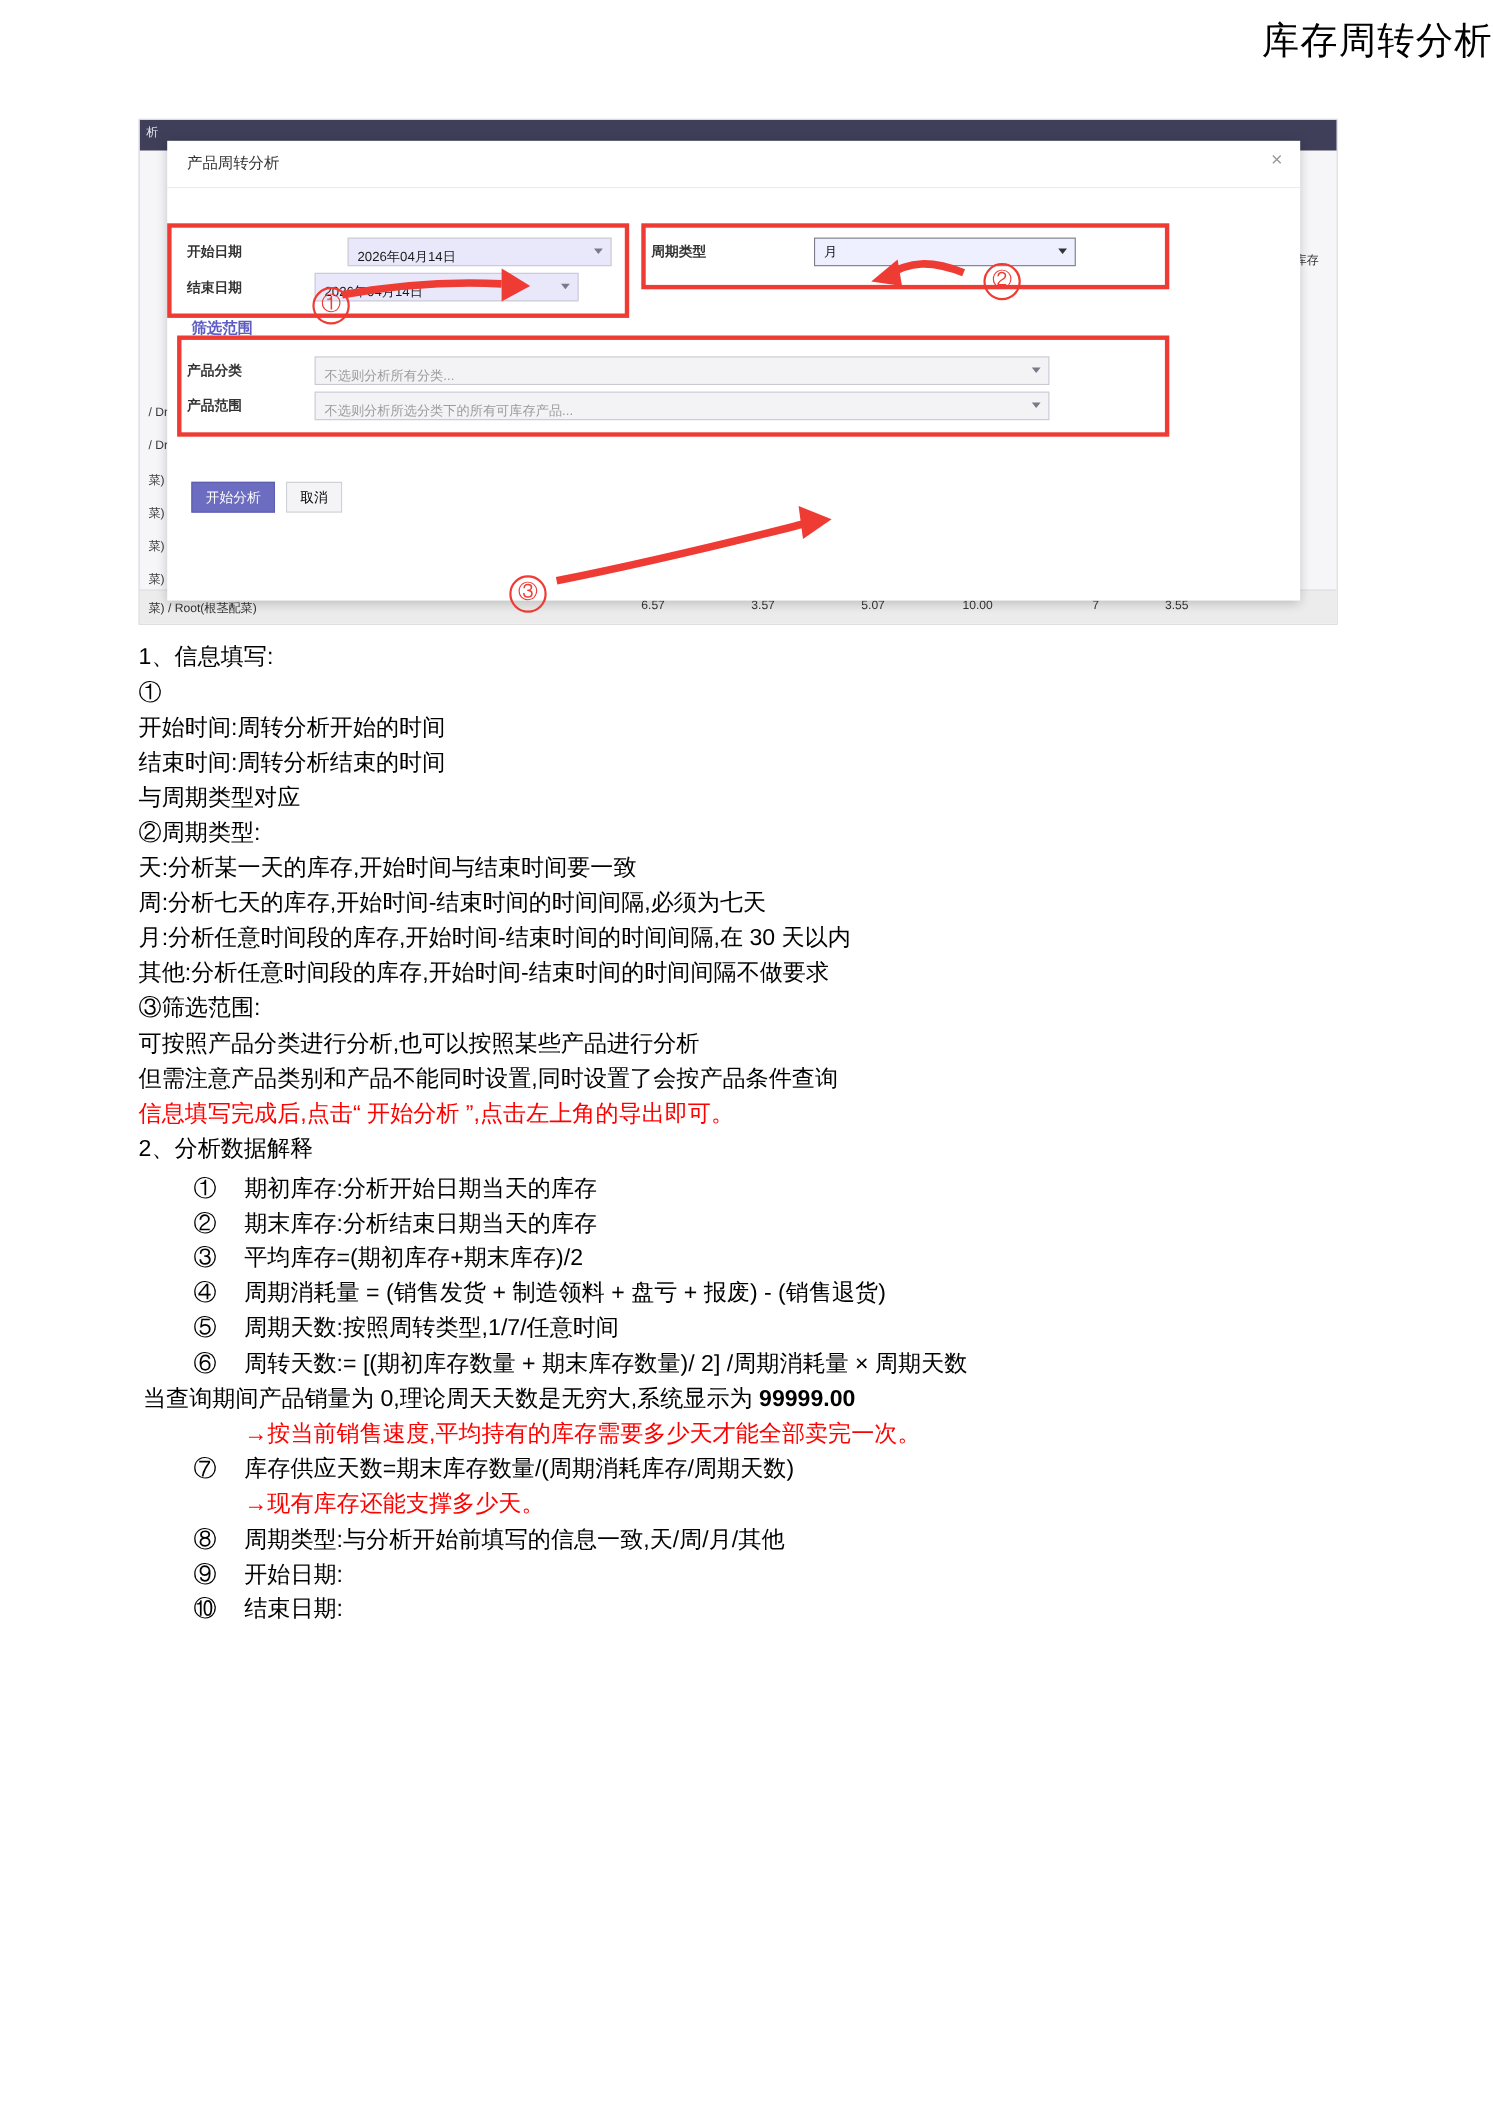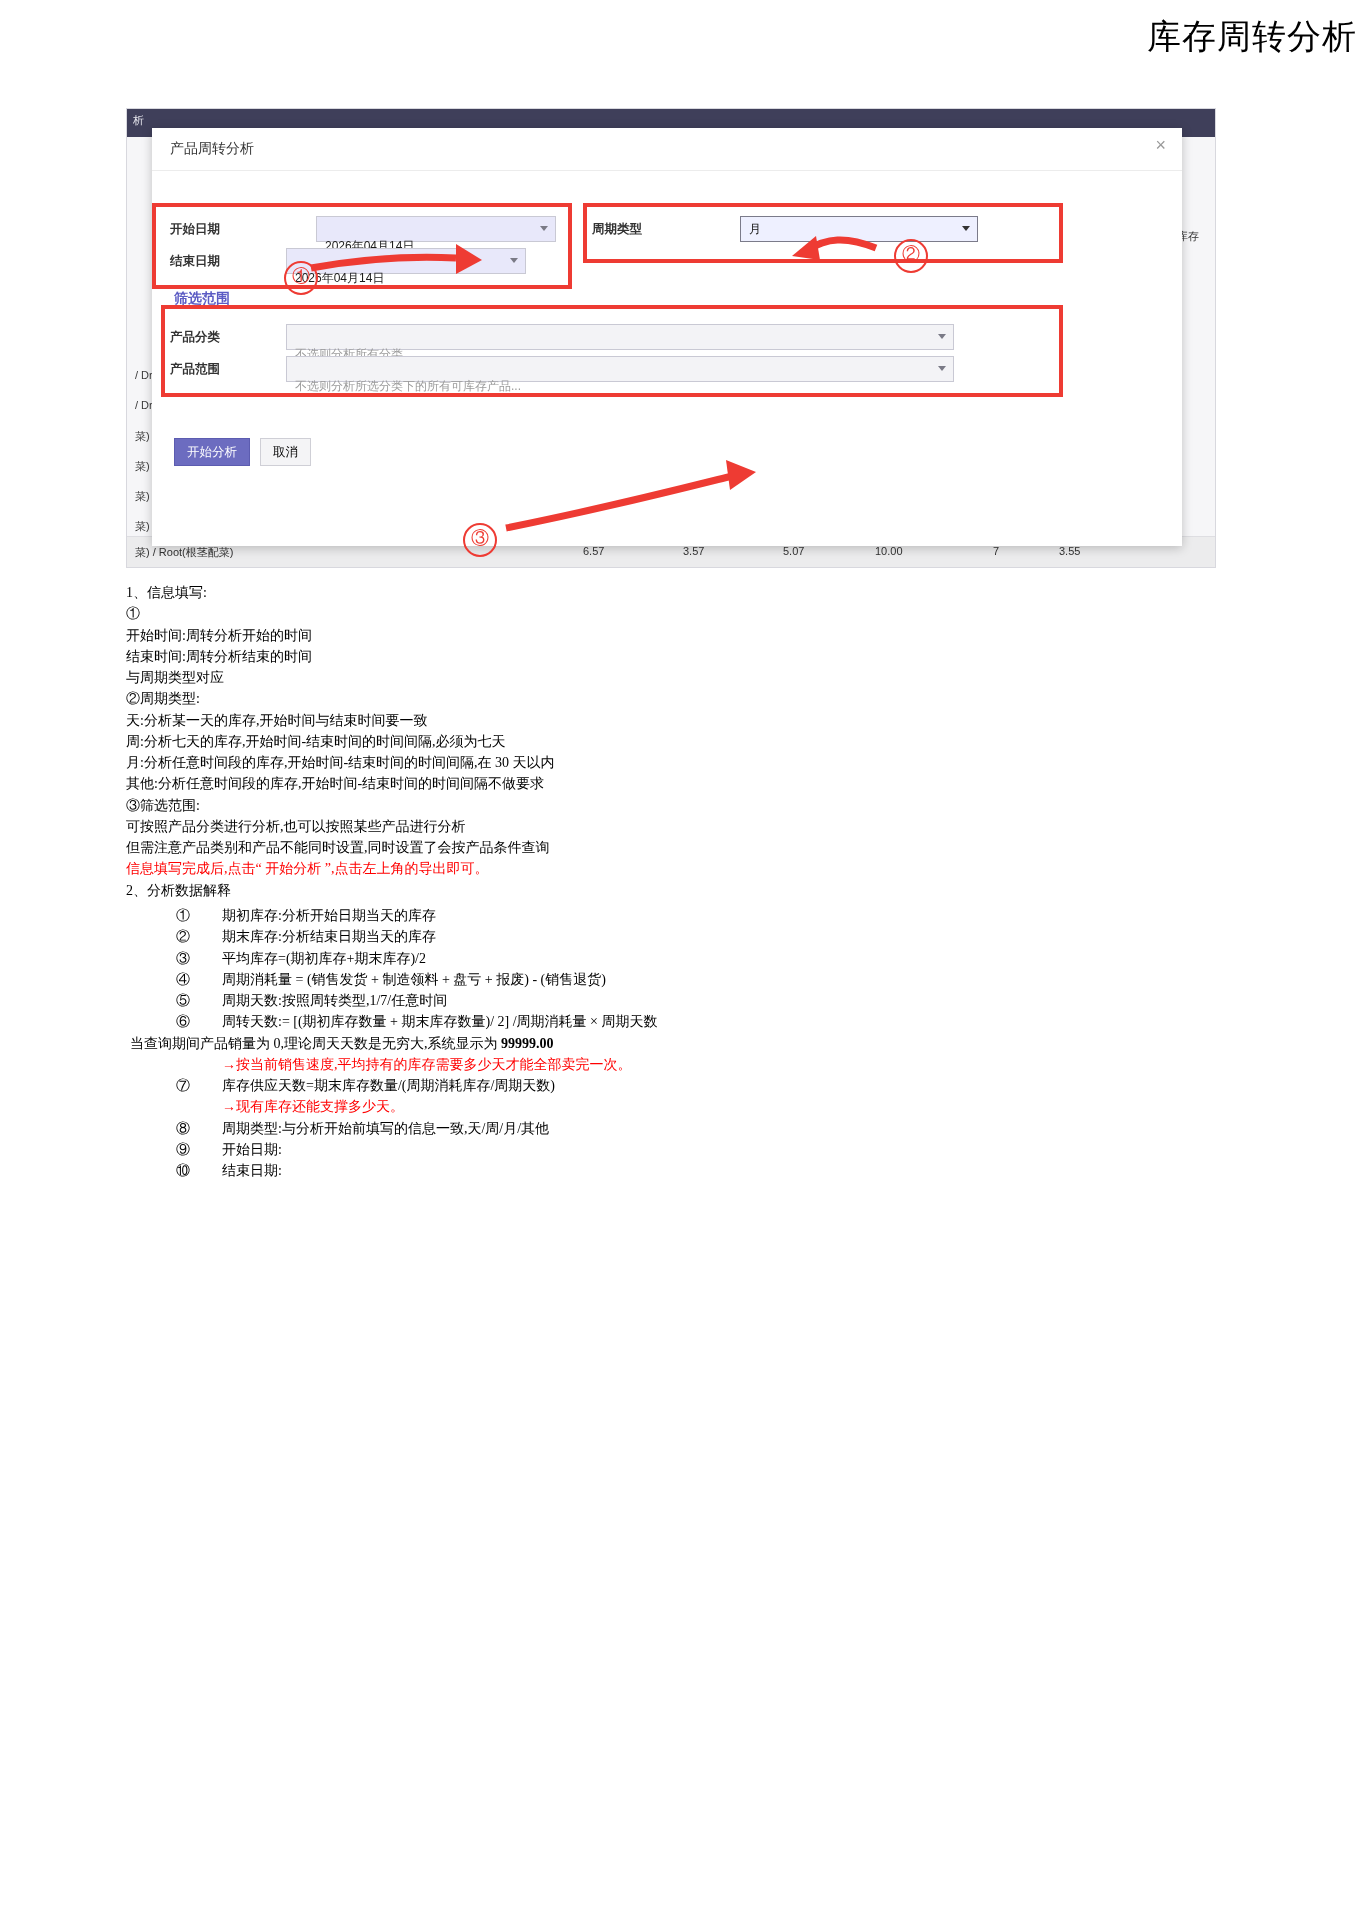--- a/index.html
+++ b/index.html
@@ -148,21 +148,21 @@
     font-family: "Liberation Sans", sans-serif;
     font-weight: bold;
   }
   .inp {
     box-sizing: border-box;
     height: 26px;
     border: 1px solid #c9c9d4;
     background: #e8e8fa;
     font-size: 12px;
     color: #1b1b1b;
-    padding: 17px 22px 0 8px;
+    padding: 4px 22px 0 8px;
     font-family: "Liberation Sans", sans-serif;
     line-height: 24px;
     position: relative;
   }
   .inp.plain {
     background: #f3f3f6;
     color: #9b9b9b;
   }
   .caret {
     position: absolute;
@@ -239,23 +239,23 @@
     position: absolute;
     left: 0; top: 0;
     width: 1090px; height: 460px;
     pointer-events: none;
   }
 
   
   .text-body {
     margin: 14px 0 0 126px;
     width: 1110px;
-    font-size: 14px;
+    font-size: 21px;
     line-height: 1.52;
-    font-family: Liberation Serif, serif;
+    font-family: Liberation Sans, sans-serif;
   }
   .text-body p { margin: 0; }
   .red { color: #ff0000; }
   .bold { font-weight: bold; }
   .list-block {
     margin: 4px 0 0 50px;
   }
   .li {
     display: flex;
     align-items: flex-start;

